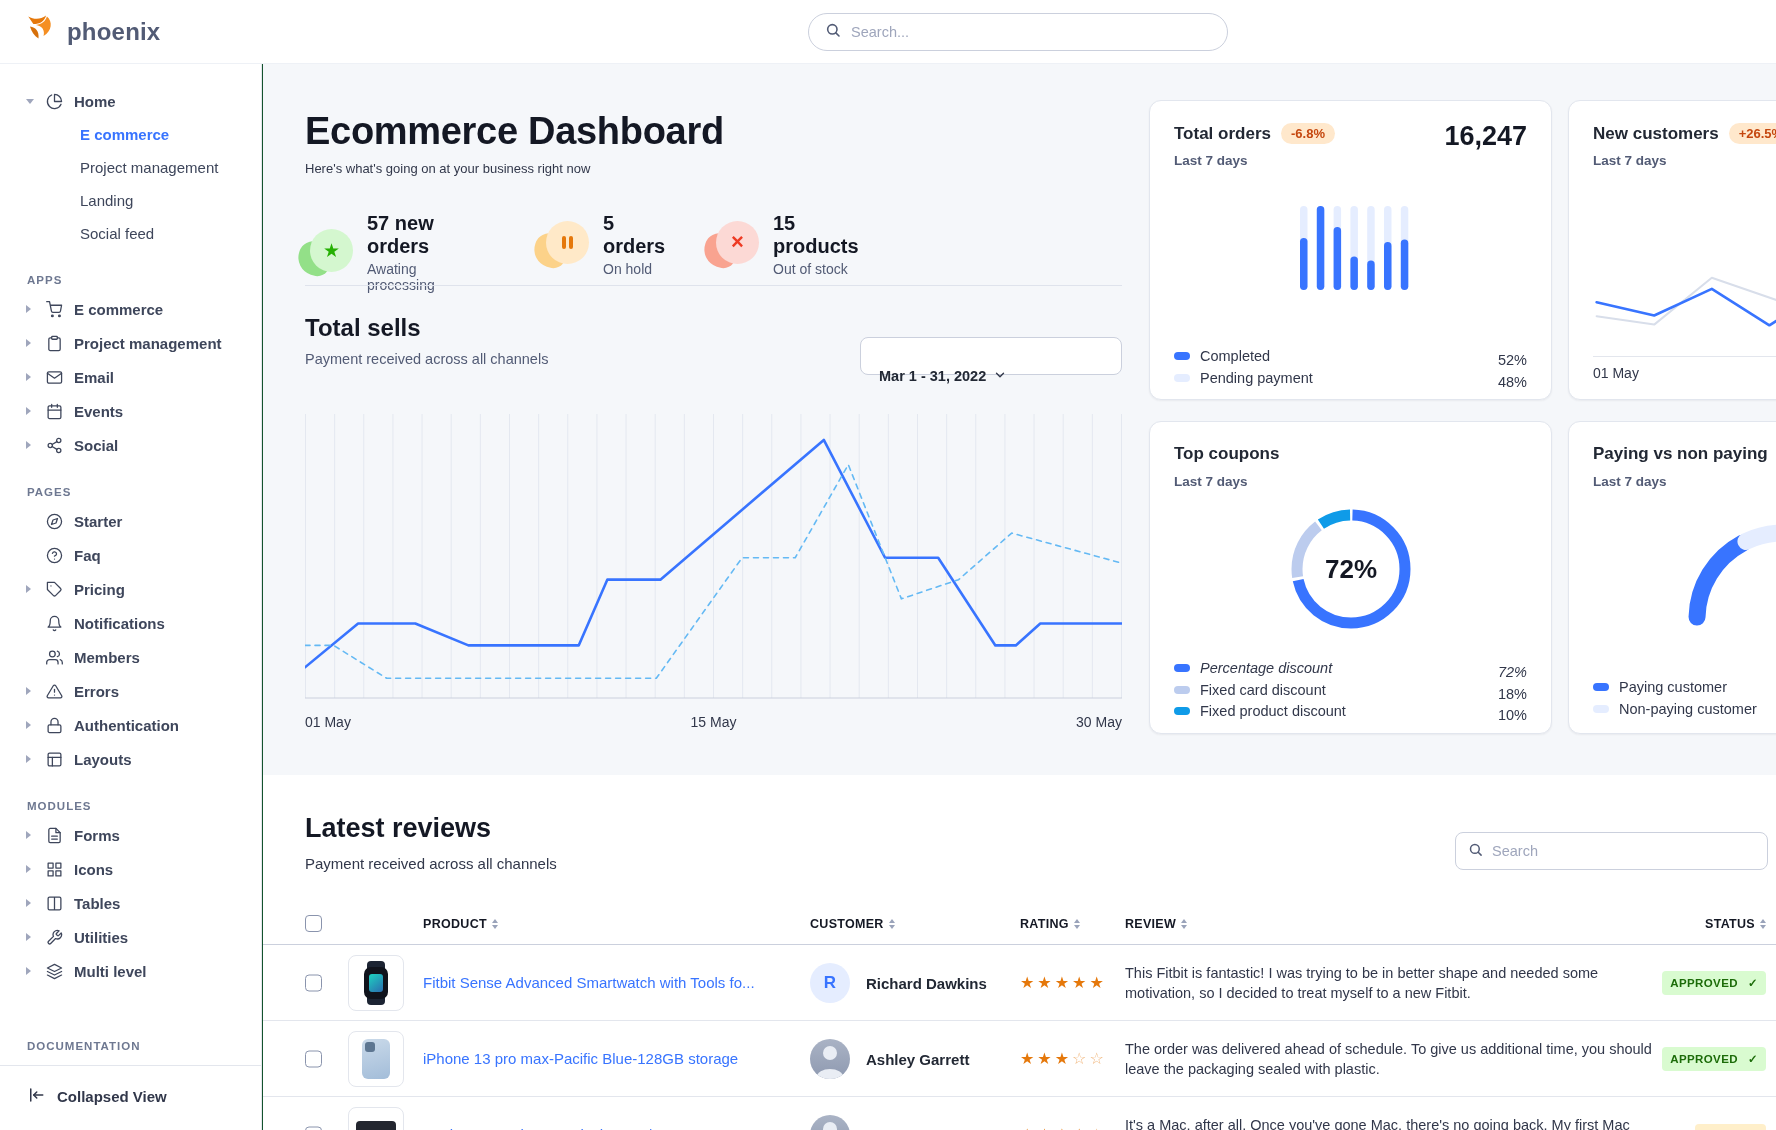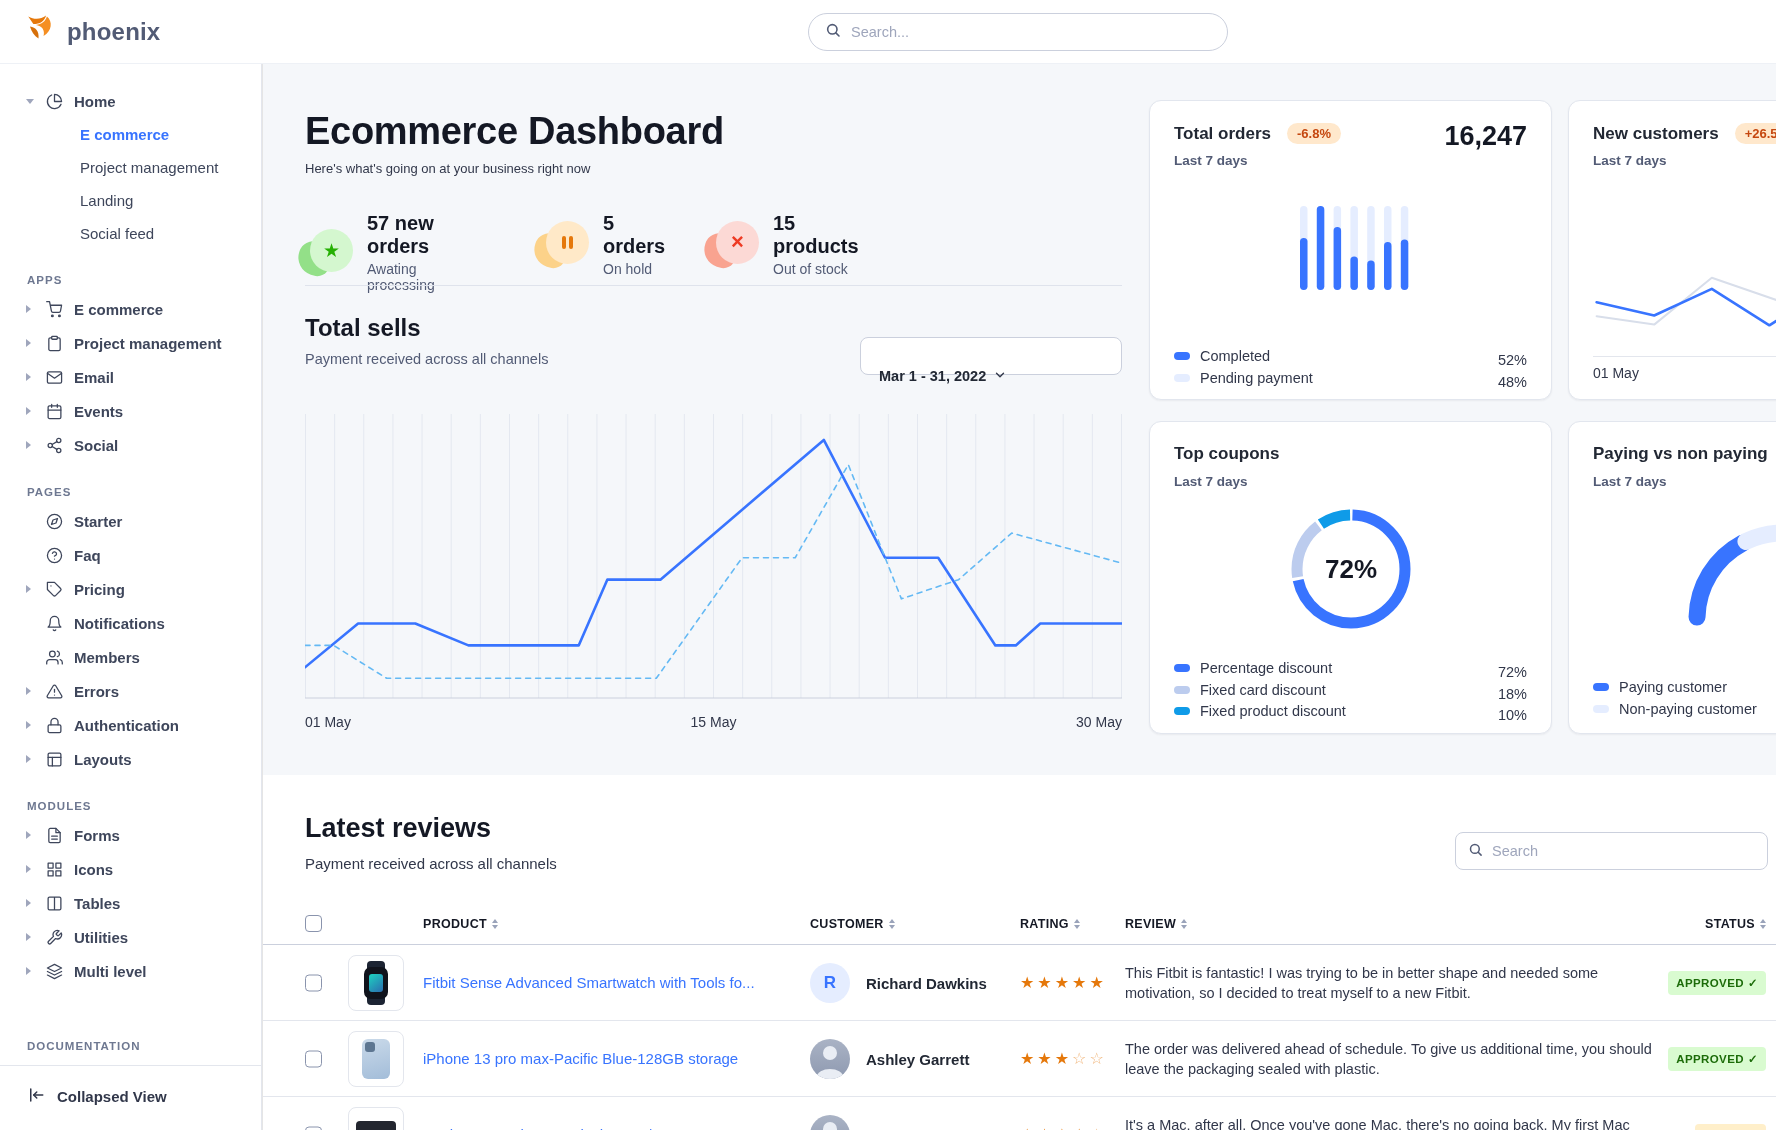--- a/index.html
+++ b/index.html
@@ -1,18 +1,18 @@
 <!DOCTYPE html>
 <html><head>
 <meta charset="utf-8">
 <style>
   * { margin:0; padding:0; box-sizing:border-box; }
   html,body { background:#fff; }
   body { font-family:"Liberation Sans", sans-serif; color:#222834; }
-  #app { position:relative; width:1776px; height:1130px; background:#e5e5e5; overflow:hidden; }
+  #app { position:relative; width:1776px; height:1130px; background:#14532d; overflow:hidden; }
 
   
   .navbar { position:absolute; top:0; left:0; right:0; height:64px; background:#fff; border-bottom:1px solid #eef1f6; z-index:20; }
   .logo { position:absolute; left:24px; top:13px; display:flex; align-items:center; gap:9px; cursor:pointer; }
   .logo-text { font-size:24px; font-weight:700; color:#525b75; letter-spacing:.2px; }
   .nav-search { position:absolute; left:808px; top:13px; width:420px; height:38px; border:1px solid #cbd0dd; border-radius:19px; background:#fff; display:flex; align-items:center; padding:0 16px; gap:10px; }
   .nav-search input { border:0; outline:0; flex:1; font-size:14.5px; color:#31374a; font-family:"Liberation Sans",sans-serif; background:transparent; }
   .nav-search input::placeholder { color:#9fa6bc; }
 
   
@@ -60,21 +60,21 @@
   .date-select span { flex:1; font-size:14.5px; font-weight:600; color:#222834;margin-top:40px; }
   .ts-chart { position:absolute; left:42px; top:346px; }
   .ts-labels { position:absolute; left:42px; top:650px; width:817px; display:flex; justify-content:space-between; font-size:14px; color:#31374a; }
 
   
   .card { position:absolute; background:#fff; border:1px solid #e2e6ee; border-radius:12px; box-shadow:0 1px 2px rgba(36,40,46,.06); overflow:hidden; }
   .card-to { left:886px; top:36px; width:403px; height:300px; }
   .card-nc { left:1305px; top:36px; width:403px; height:300px; }
   .card-tc { left:886px; top:357px; width:403px; height:313px; }
   .card-pp { left:1305px; top:357px; width:403px; height:313px; }
-  .card-title-row { position:absolute; left:24px; top:22px; display:flex; align-items:center; gap:16px; white-space:nowrap; }
+  .card-title-row { position:absolute; left:24px; top:22px; display:flex; align-items:center; gap:10px; white-space:nowrap; }
   .card-title { font-size:17px; font-weight:800; color:#222834; }
   .trend-badge { background:#ffe8cc; color:#c5470f; font-size:13px; font-weight:700; padding:3px 10px; border-radius:11px; }
   .card-period { position:absolute; left:24px; top:52px; font-size:13.5px; color:#525b75; font-weight:600; }
   .card-value { position:absolute; right:24px; top:20px; font-size:27px; font-weight:800; color:#141824; }
   .legend { position:absolute; left:24px; right:24px; display:flex; align-items:center; }
   .legend .sw { width:16px; height:8px; border-radius:4px; margin-right:10px; flex:0 0 16px; }
   .legend .lbl { flex:1; font-size:14.5px; color:#31374a; }
   .legend .val { font-size:14.5px; color:#31374a;margin-top:8px; }
   .sw-blue { background:#3874ff; } .sw-lav { background:#e5edff; } .sw-peri { background:#bcccee; } .sw-cyan { background:#0f9be8; }
   #bars { position:absolute; left:149px; top:103px; }
@@ -121,21 +121,21 @@
   a.prod-link { color:#3874ff; font-size:15px; font-weight:500; text-decoration:none; cursor:pointer; }
   .avatar { width:40px; height:40px; border-radius:50%; display:flex; align-items:center; justify-content:center; }
   .avatar-letter { background:#e5edff; color:#3874ff; font-size:17px; font-weight:800; }
   .avatar-photo { background:linear-gradient(#aab3c5,#8e99b0); position:relative; overflow:hidden; }
   .avatar-photo::before { content:""; position:absolute; top:7px; left:13px; width:14px; height:14px; border-radius:50%; background:#e9edf4; }
   .avatar-photo::after { content:""; position:absolute; bottom:-6px; left:7px; width:26px; height:16px; border-radius:50%; background:#e9edf4; }
   .cust-name { font-size:15px; font-weight:700; color:#222834; white-space:nowrap; }
   .stars { display:flex; gap:2px; font-size:16px; color:#e5780b; letter-spacing:1px; }
   .star { line-height:1; } .star:not(.fill) { opacity:.55; }
   .review-text { font-size:14.5px; color:#31374a; line-height:1.38; }
-  .badge { display:inline-flex; align-items:center; gap:4px; font-size:11.5px; font-weight:800; letter-spacing:.4px; padding:5px 8px; border-radius:4px; }
+  .badge { display:inline-flex; align-items:center; gap:10px; font-size:11.5px; font-weight:800; letter-spacing:.4px; padding:5px 8px; border-radius:4px; }
   .badge.approved { background:#d9fbd0; color:#1c6c09; }
   .badge.pending { background:#ffefca; color:#bc5f0a; }
 </style>
 </head>
 <body>
 
 <div id="app">
 
   <div class="navbar">
     <div class="logo">
@@ -549,21 +549,21 @@
         <div class="donut-wrap">
           <svg id="donut" width="130" height="130">
               <g transform="rotate(-90 65 65)">
                 <circle cx="65" cy="65" r="54" fill="none" stroke="#3874ff" stroke-width="11" stroke-dasharray="241.2902447431423 98.00176184455535" stroke-dashoffset="-1.5"></circle>
                 <circle cx="65" cy="65" r="54" fill="none" stroke="#bcccee" stroke-width="11" stroke-dasharray="58.072561185785574 281.2194454019121" stroke-dashoffset="-245.7902447431423"></circle>
                 <circle cx="65" cy="65" r="54" fill="none" stroke="#0f9be8" stroke-width="11" stroke-dasharray="30.929200658769766 308.36280592892786" stroke-dashoffset="-306.86280592892786"></circle>
               </g>
             </svg>
           <div class="donut-center">72%</div>
         </div>
-        <div class="legend" style="top:234px;">
+        <div class="legend" style="top:234px;font-style:italic;">
           <span class="sw sw-blue"></span>
           <span class="lbl">Percentage discount</span>
           <span class="val">72%</span>
         </div>
         <div class="legend" style="top:256px;">
           <span class="sw sw-peri"></span>
           <span class="lbl">Fixed card discount</span>
           <span class="val">18%</span>
         </div>
         <div class="legend" style="top:277px;">

